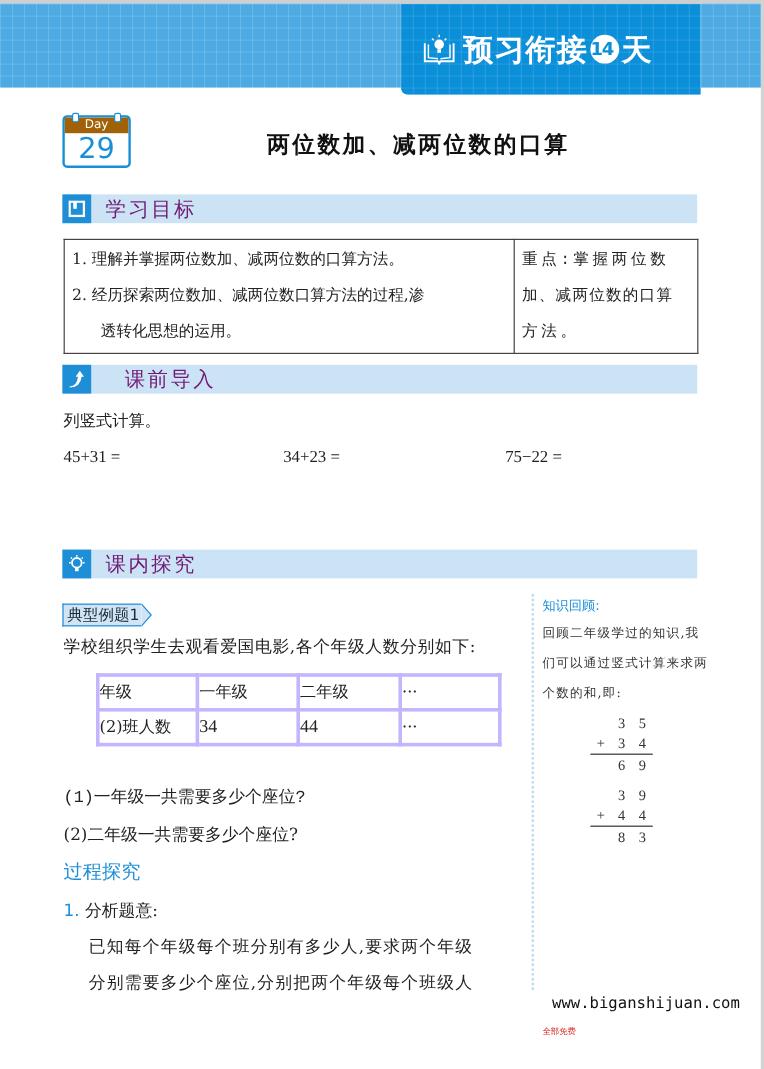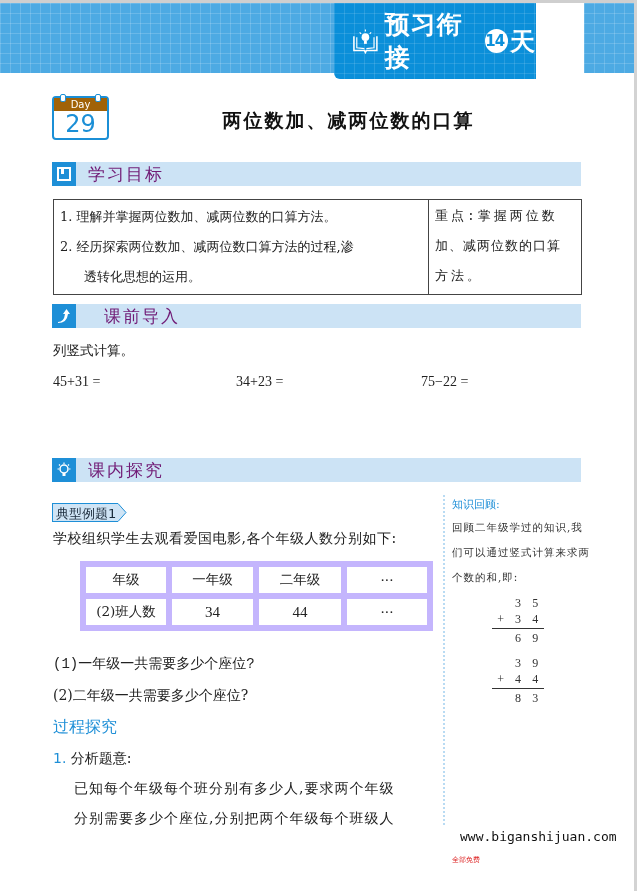--- a/index.html
+++ b/index.html
@@ -13,21 +13,21 @@
   .rightline { position:absolute; right:0; top:0; width:3px; height:891px; background:#d3d3d3; }
   .banner-left {
     position:absolute; left:0; top:3px; width:334px; height:70px;
     background-color:#4daae3;
     background-image:
       linear-gradient(rgba(255,255,255,0.16) 1px, transparent 1px),
       linear-gradient(90deg, rgba(255,255,255,0.16) 1px, transparent 1px);
     background-size:10px 10px;
   }
   .banner-main {
-    position:absolute; left:334px; top:3px; width:202px; height:76px;
+    position:absolute; left:334px; top:3px; width:250px; height:76px;
     background-color:#0b8fd9;
     background-image:
       linear-gradient(rgba(255,255,255,0.12) 1px, transparent 1px),
       linear-gradient(90deg, rgba(255,255,255,0.12) 1px, transparent 1px);
     background-size:10px 10px;
     border-bottom-left-radius:6px;
     display:flex; align-items:center; padding-left:18px; box-sizing:border-box;
   }
   .banner-right {
     position:absolute; left:584px; top:3px; width:50px; height:70px;
@@ -94,21 +94,21 @@
   }
   .example-tag .tag-body {
     background:#cfe4f5; color:#1a2a3a; font-family:"DejaVu Sans","Liberation Sans",sans-serif; font-size:13px;
     padding:0 2px 0 3px; height:19px; line-height:19px; border-top:1px solid #1e8fd7; border-bottom:1px solid #1e8fd7; border-left:1px solid #1e8fd7; box-sizing:border-box;
   }
   .side-divider { position:absolute; left:443px; top:495px; width:0; height:330px; border-left:2px dotted #b9dbf3; }
 
   .data-table {
     position:absolute; left:80px; top:561px; border-collapse:collapse; font-size:13.5px;
   }
-  .data-table td { border:6px solid #c4b5fd; height:26px; text-align:center; padding:0; }
+  .data-table td { border:3px solid #c4b5fd; height:26px; text-align:left; padding:0; }
   .data-table .num { font-family:"Liberation Serif","DejaVu Serif",serif; font-size:15px; }
 
   .process-title { position:absolute; left:53px; top:717px; color:#1e8fd7; font-family:"DejaVu Sans","Liberation Sans",sans-serif; font-size:16px; }
   .step-num { color:#1e8fd7; font-family:"DejaVu Sans","Liberation Sans",sans-serif; }
 
   .side-title { position:absolute; left:452px; top:497px; color:#1e8fd7; font-family:"DejaVu Sans","Liberation Sans",sans-serif; font-size:11px; }
   .side-text { position:absolute; left:452px; font-size:10.5px; color:#333; letter-spacing:1px; }
   .vert { position:absolute; font-family:"Liberation Serif","DejaVu Serif",serif; font-size:12px; color:#333; }
   .vert .row { display:flex; width:52px; height:16px; line-height:16px; }
   .vert .row span { flex:1; text-align:center; }

